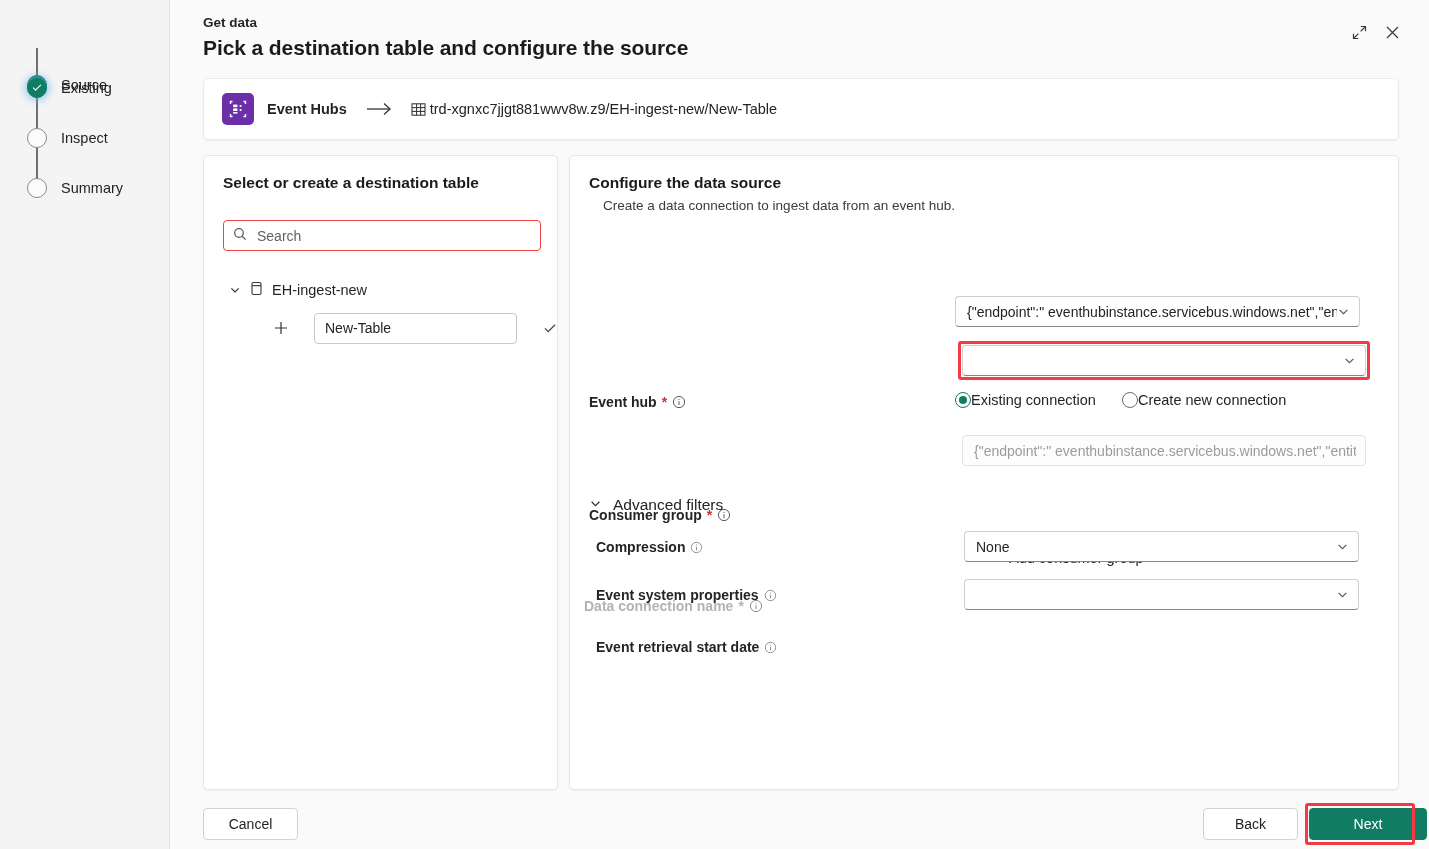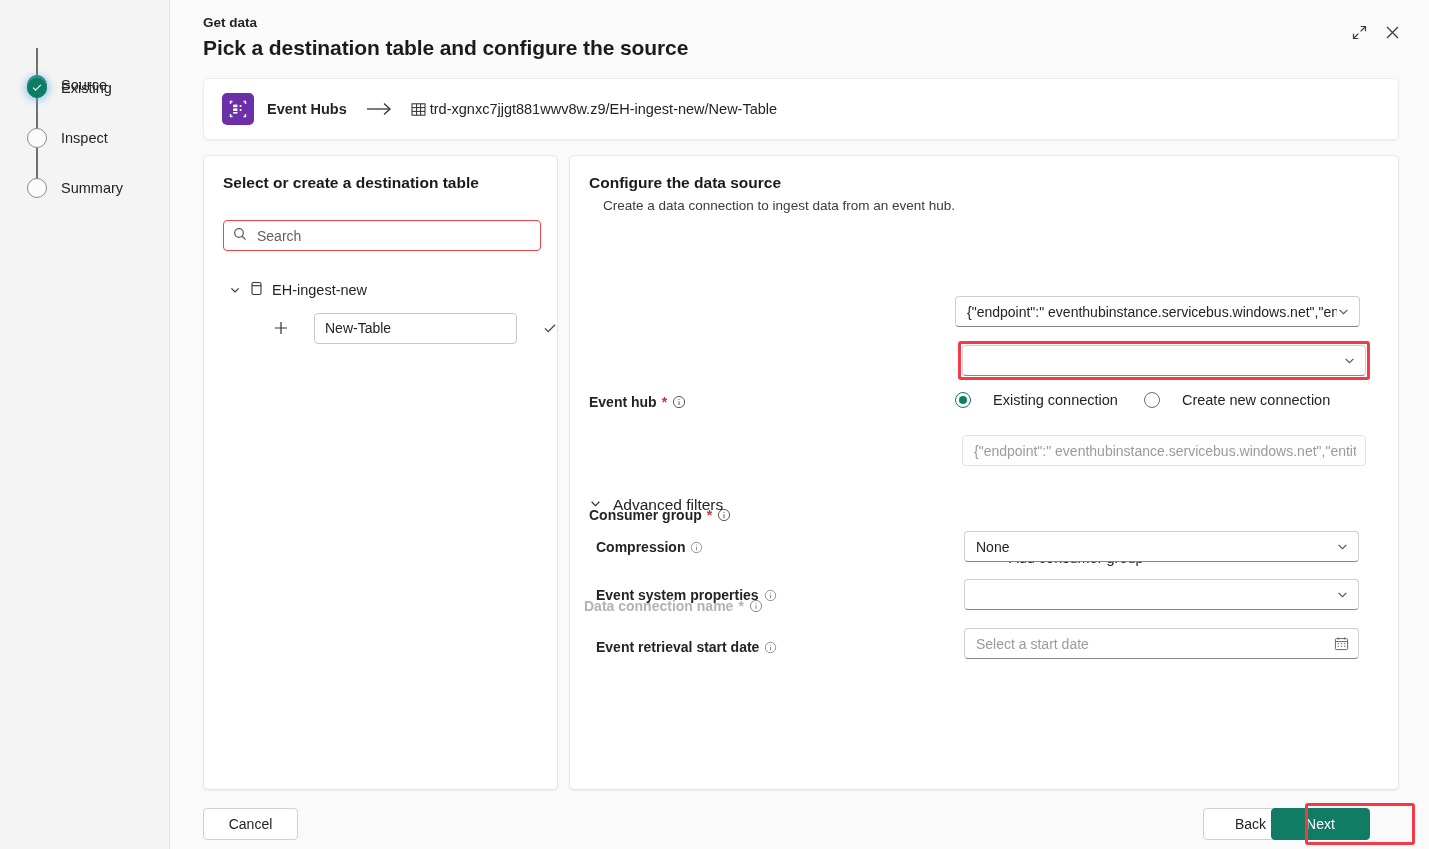--- a/index.html
+++ b/index.html
@@ -269,21 +269,21 @@
   }
 
   
   #radio-group {
     position: absolute;
     left: 385px; top: 236px;
     display: flex;
     align-items: center;
     gap: 26px;
   }
-  .radio-item { display: flex; align-items: center; gap: 22px; cursor: pointer; }
+  .radio-item { display: flex; align-items: center; gap: 0; cursor: pointer; }
   .radio-ring {
     width: 16px; height: 16px;
     border-radius: 50%;
     border: 1.5px solid #6b6b6b;
     background: #ffffff;
     display: flex;
     align-items: center;
     justify-content: center;
     flex: 0 0 16px;
   }
@@ -334,21 +334,21 @@
     border: 1px solid #d1d1d1;
     color: #242424;
   }
   .foot-btn.primary {
     background: #107c63;
     border: 1px solid #107c63;
     color: #ffffff;
   }
   #btn-cancel { left: 33px;   top: 808px; width: 95px; }
   #btn-back   { left: 1033px; top: 808px; width: 95px; }
-  #btn-next   { left: 1101px; top: 808px; width: 99px; }
+  #btn-next   { left: 1139px; top: 808px; width: 118px; }
   #next-redbox { left: 1305px; top: 803px; width: 110px; height: 42px; }
 </style>
 </head>
 <body>
 
 <div id="stepper">
   <div class="step-line" style="top:48px;height:50px;"></div>
   <div class="step-line" style="top:98px;height:50px;"></div>
   <div class="step-line" style="top:148px;height:50px;"></div>
 
@@ -608,31 +608,20 @@
     <div class="fld-label" style="left:26px; top:483px;">
       <span>Event retrieval start date</span>
       <span class="info-ico">
         <svg width="13" height="13" viewBox="0 0 13 13" fill="none" stroke="#8c8c8c" stroke-width="0.95">
           <circle cx="6.5" cy="6.5" r="5.2"></circle>
             <path d="M6.5 5.8V9.3"></path>
             <circle cx="6.5" cy="4" r="0.6" fill="#8c8c8c" stroke="none"></circle>
         </svg>
       </span>
     </div>
-    <div class="ctrl" style="left:394px; top:472px; width:395px;">
-      <span class="ph">Select a start date</span>
-      <span class="caret">
-        <svg width="15" height="15" viewBox="0 0 15 15" fill="none" stroke="#666" stroke-width="1">
-          <rect x="1.4" y="2.6" width="12.2" height="11" rx="1"></rect>
-          <path d="M1.4 5.6H13.6"></path>
-          <path d="M4.2 1.4V3.6M10.8 1.4V3.6"></path>
-          <path d="M3.6 7.8H5M6.8 7.8H8.2M10 7.8H11.4M3.6 10.3H5M6.8 10.3H8.2M10 10.3H11.4"></path>
-        </svg>
-      </span>
-    </div>
   </div>
 
   <div class="foot-btn secondary" id="btn-cancel">Cancel</div>
   <div class="foot-btn secondary" id="btn-back">Back</div>
   <div class="foot-btn primary" id="btn-next">Next</div>
 </div>
 
 <div class="redbox" id="next-redbox"></div>
 
 </body></html>

